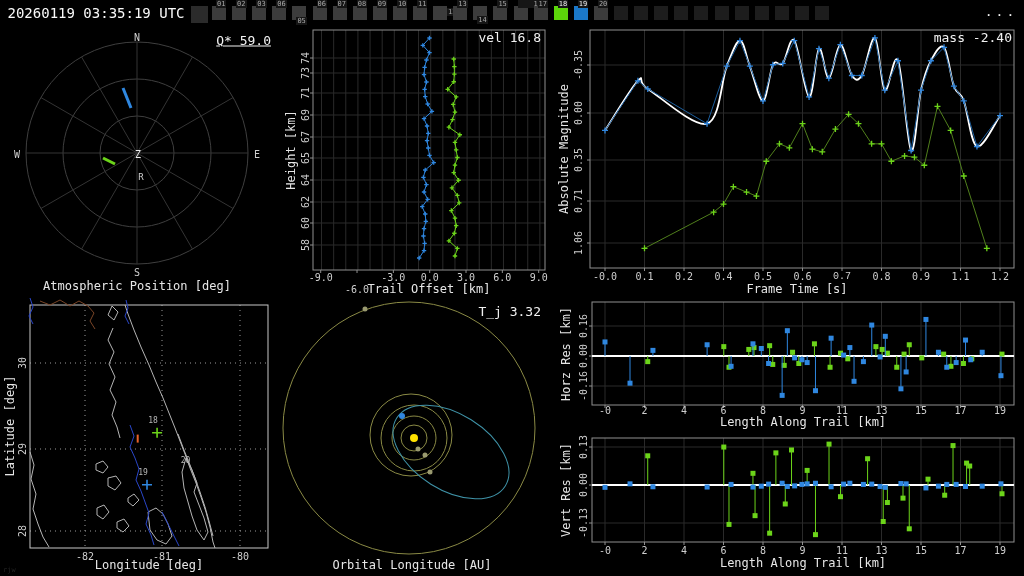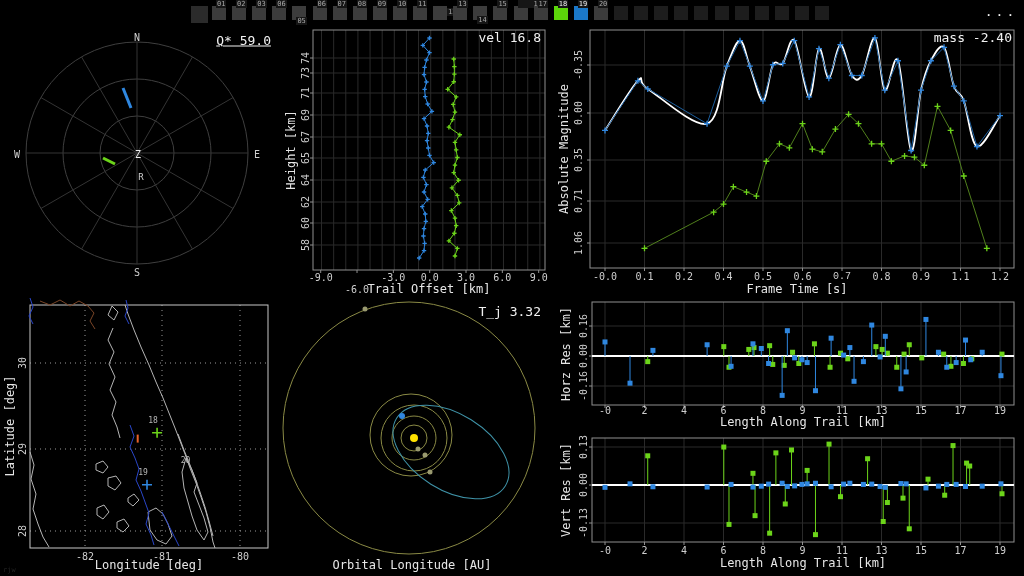--- a/index.html
+++ b/index.html
@@ -551,20 +551,21 @@
       <line x1="956.154" y1="485" x2="956.154" y2="484.416" stroke="#2f87e0" stroke-width="1"></line>
       <rect x="953.654" y="481.916" width="5" height="5" fill="#2f87e0"></rect>
       <line x1="965.532" y1="485" x2="965.532" y2="486.46" stroke="#2f87e0" stroke-width="1"></line>
       <rect x="963.032" y="483.96" width="5" height="5" fill="#2f87e0"></rect>
       <line x1="982.204" y1="485" x2="982.204" y2="486.168" stroke="#2f87e0" stroke-width="1"></line>
       <rect x="979.704" y="483.668" width="5" height="5" fill="#2f87e0"></rect>
       <line x1="1000.96" y1="485" x2="1000.96" y2="483.832" stroke="#2f87e0" stroke-width="1"></line>
       <rect x="998.46" y="481.332" width="5" height="5" fill="#2f87e0"></rect>
     </svg>
 
+  <div class="lbl t14" style="left:96px;top:13px;">20260119 03:35:19 UTC</div>
   <div id="frames">
       <div class="frame-box" style="left: 191px; top: 6px; width: 17px; height: 17px; background: rgb(43, 43, 43);"></div>
       <div class="frame-box" style="left: 212px; top: 6px; width: 14px; height: 14px; background: rgb(60, 60, 60);"></div>
       <div class="frame-num" style="left: 216px; top: 0px; color: rgb(168, 168, 168);">01</div>
       <div class="frame-box" style="left: 232.1px; top: 6px; width: 14px; height: 14px; background: rgb(60, 60, 60);"></div>
       <div class="frame-num" style="left: 236.1px; top: 0px; color: rgb(168, 168, 168);">02</div>
       <div class="frame-box" style="left: 252.2px; top: 6px; width: 14px; height: 14px; background: rgb(60, 60, 60);"></div>
       <div class="frame-num" style="left: 256.2px; top: 0px; color: rgb(168, 168, 168);">03</div>
       <div class="frame-box" style="left: 272.3px; top: 6px; width: 14px; height: 14px; background: rgb(60, 60, 60);"></div>
       <div class="frame-num" style="left: 276.3px; top: 0px; color: rgb(168, 168, 168);">06</div>
@@ -614,20 +615,21 @@
     </div>
   <div class="lbl t13" style="left:1001px;top:11px;letter-spacing:3px;">...</div>
 
   <div class="lbl t13 rgt" style="left:271px;top:40px;text-decoration:underline;">Q* 59.0</div>
   <div class="lbl" style="left:137px;top:37px;">N</div>
   <div class="lbl" style="left:257px;top:154px;">E</div>
   <div class="lbl" style="left:137px;top:272px;">S</div>
   <div class="lbl" style="left:17px;top:154px;">W</div>
   <div class="lbl" style="left:138px;top:154px;color:#efefef;">Z</div>
   <div class="lbl" style="left:141px;top:177px;font-size:9px;">R</div>
+  <div class="lbl t12" style="left:137px;top:286px;">Atmospheric Position [deg]</div>
 
   <div class="lbl t13 rgt" style="left:541px;top:37px;">vel 16.8</div>
   <div class="lbl t12 rot" style="left:291px;top:150px;">Height [km]</div>
   <div class="lbl t12" style="left:429px;top:289px;">Trail Offset [km]</div>
 
   <div class="lbl t13 rgt" style="left:1012px;top:37px;">mass -2.40</div>
   <div class="lbl t12 rot" style="left:564px;top:149px;">Absolute Magnitude</div>
   <div class="lbl t12" style="left:797px;top:289px;">Frame Time [s]</div>
 
   <div class="lbl t12 rot" style="left:10px;top:426px;">Latitude [deg]</div>

